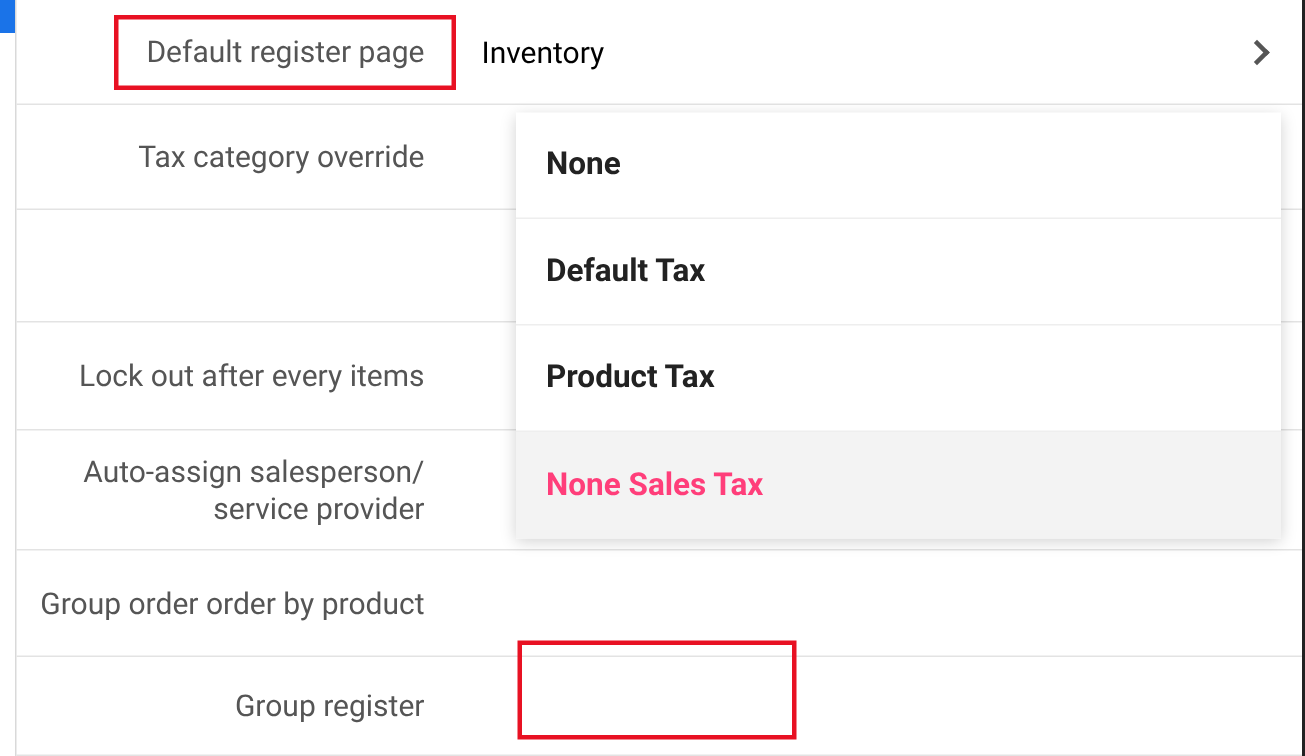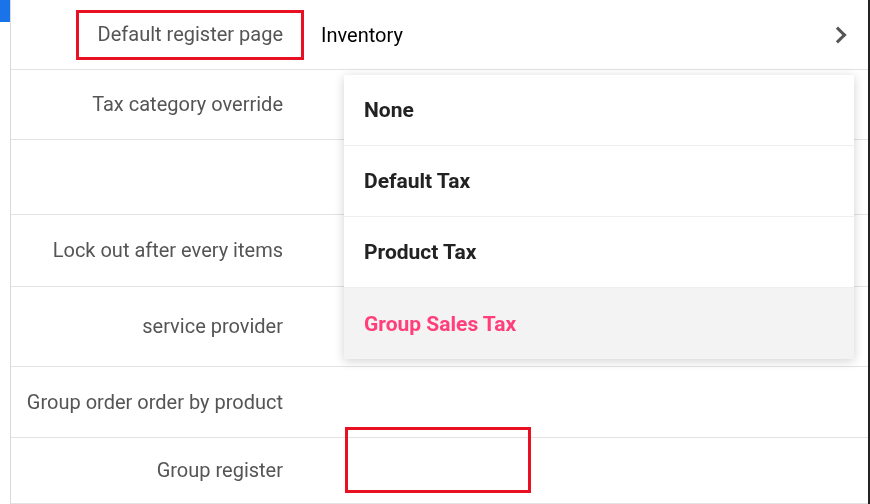--- a/index.html
+++ b/index.html
@@ -65,20 +65,21 @@
       <div class="row row-h-4">
         <div class="row-label">
           <span>Lock out after every items</span>
         </div>
         <div class="row-value"></div>
       </div>
 
       <div class="row row-h-5">
         <div class="row-label">
           <div class="row-label-wrap">
+            <div>Auto-assign salesperson/</div>
             <div>service provider</div>
           </div>
         </div>
         <div class="row-value"></div>
       </div>
 
       <div class="row row-h-6">
         <div class="row-label">
           <span>Group order order by product</span>
         </div>
@@ -98,21 +99,21 @@
       <div class="dd-item">
           <span>None</span>
         </div>
       <div class="dd-item">
           <span>Default Tax</span>
         </div>
       <div class="dd-item">
           <span>Product Tax</span>
         </div>
       <div class="dd-item dd-selected">
-          <span>Group Sales Tax</span>
+          <span>None Sales Tax</span>
         </div>
     </div>
 
   </div>
 
   <div class="red-box" style="left:76px; top:10px; width:228px; height:50px;"></div>
   <div class="red-box" style="left:345px; top:427px; width:186px; height:66px;"></div>
 </div>
 
 </body></html>

